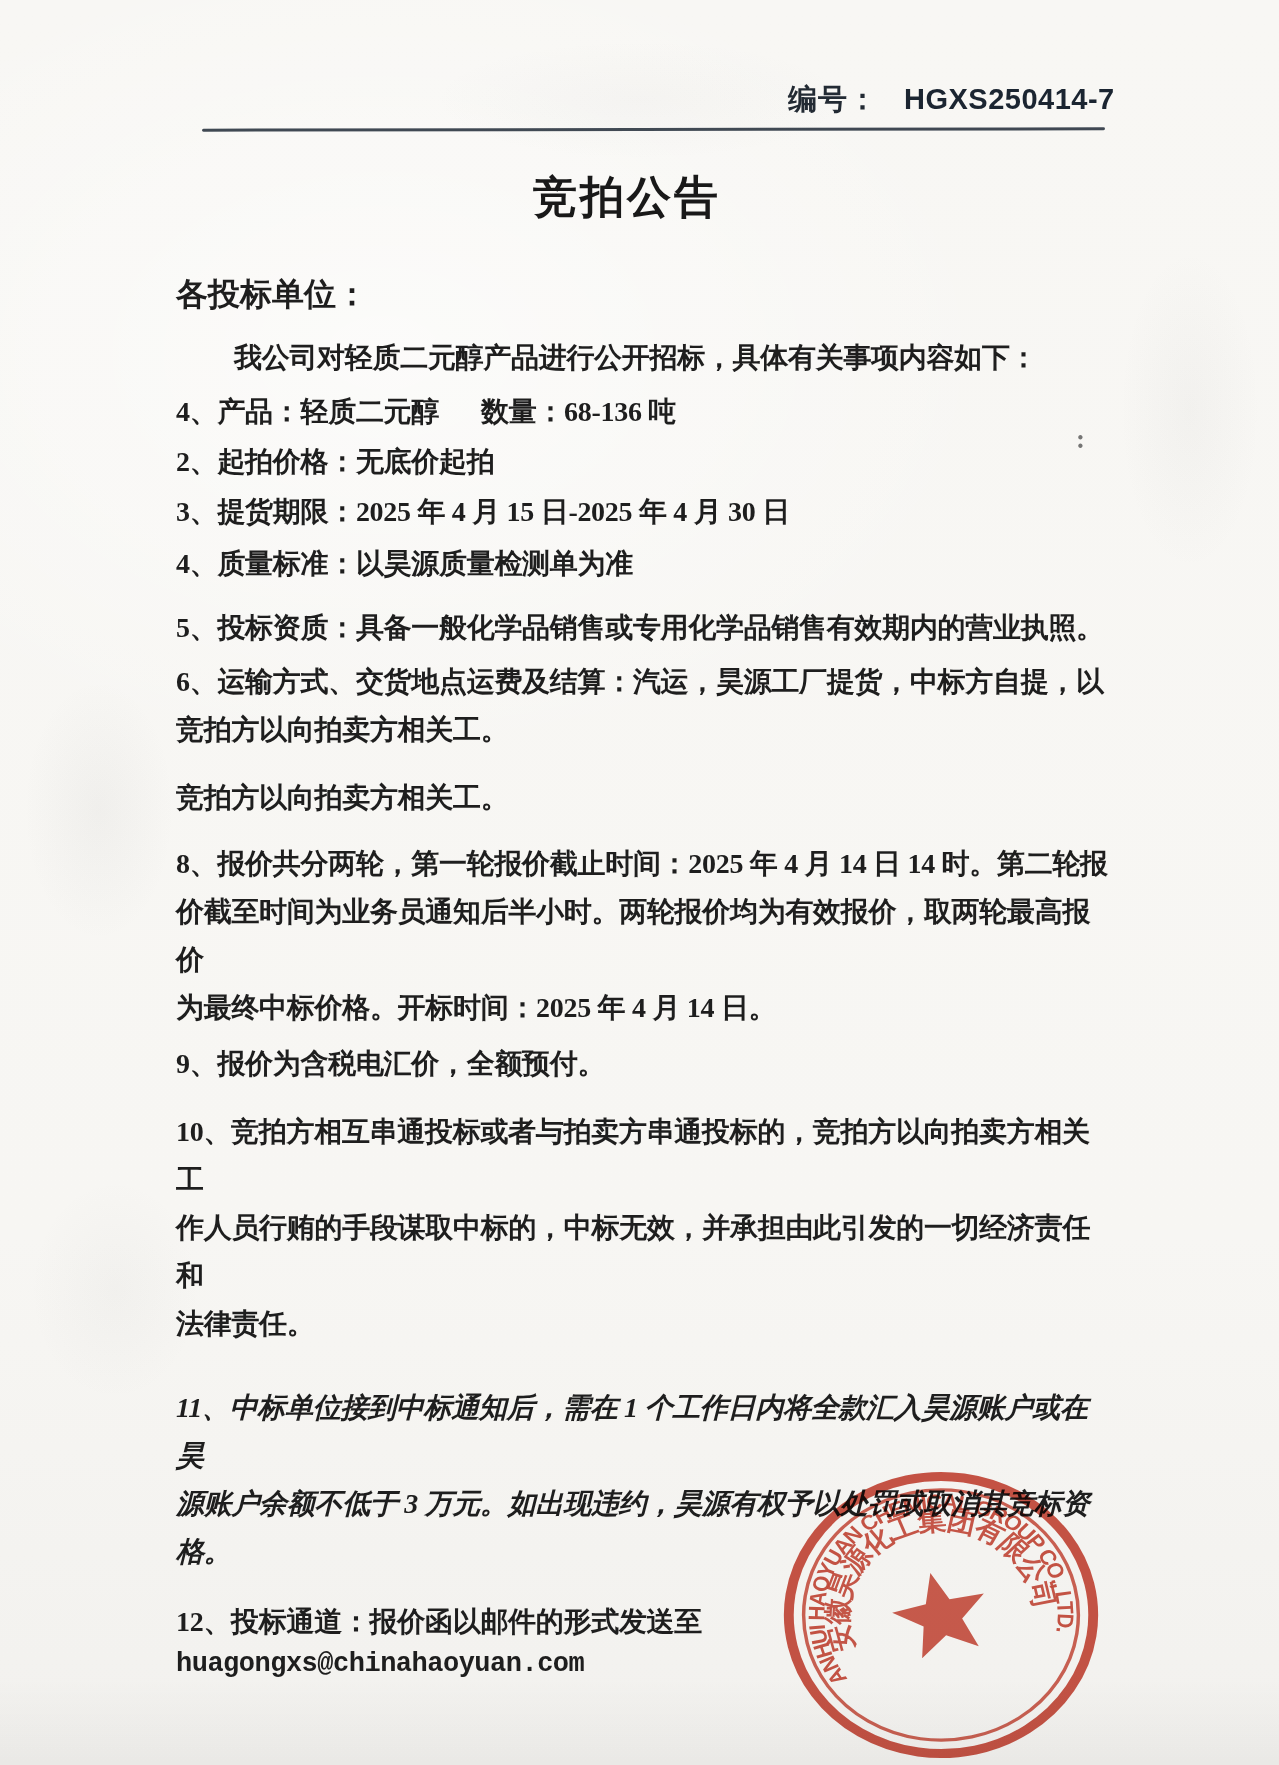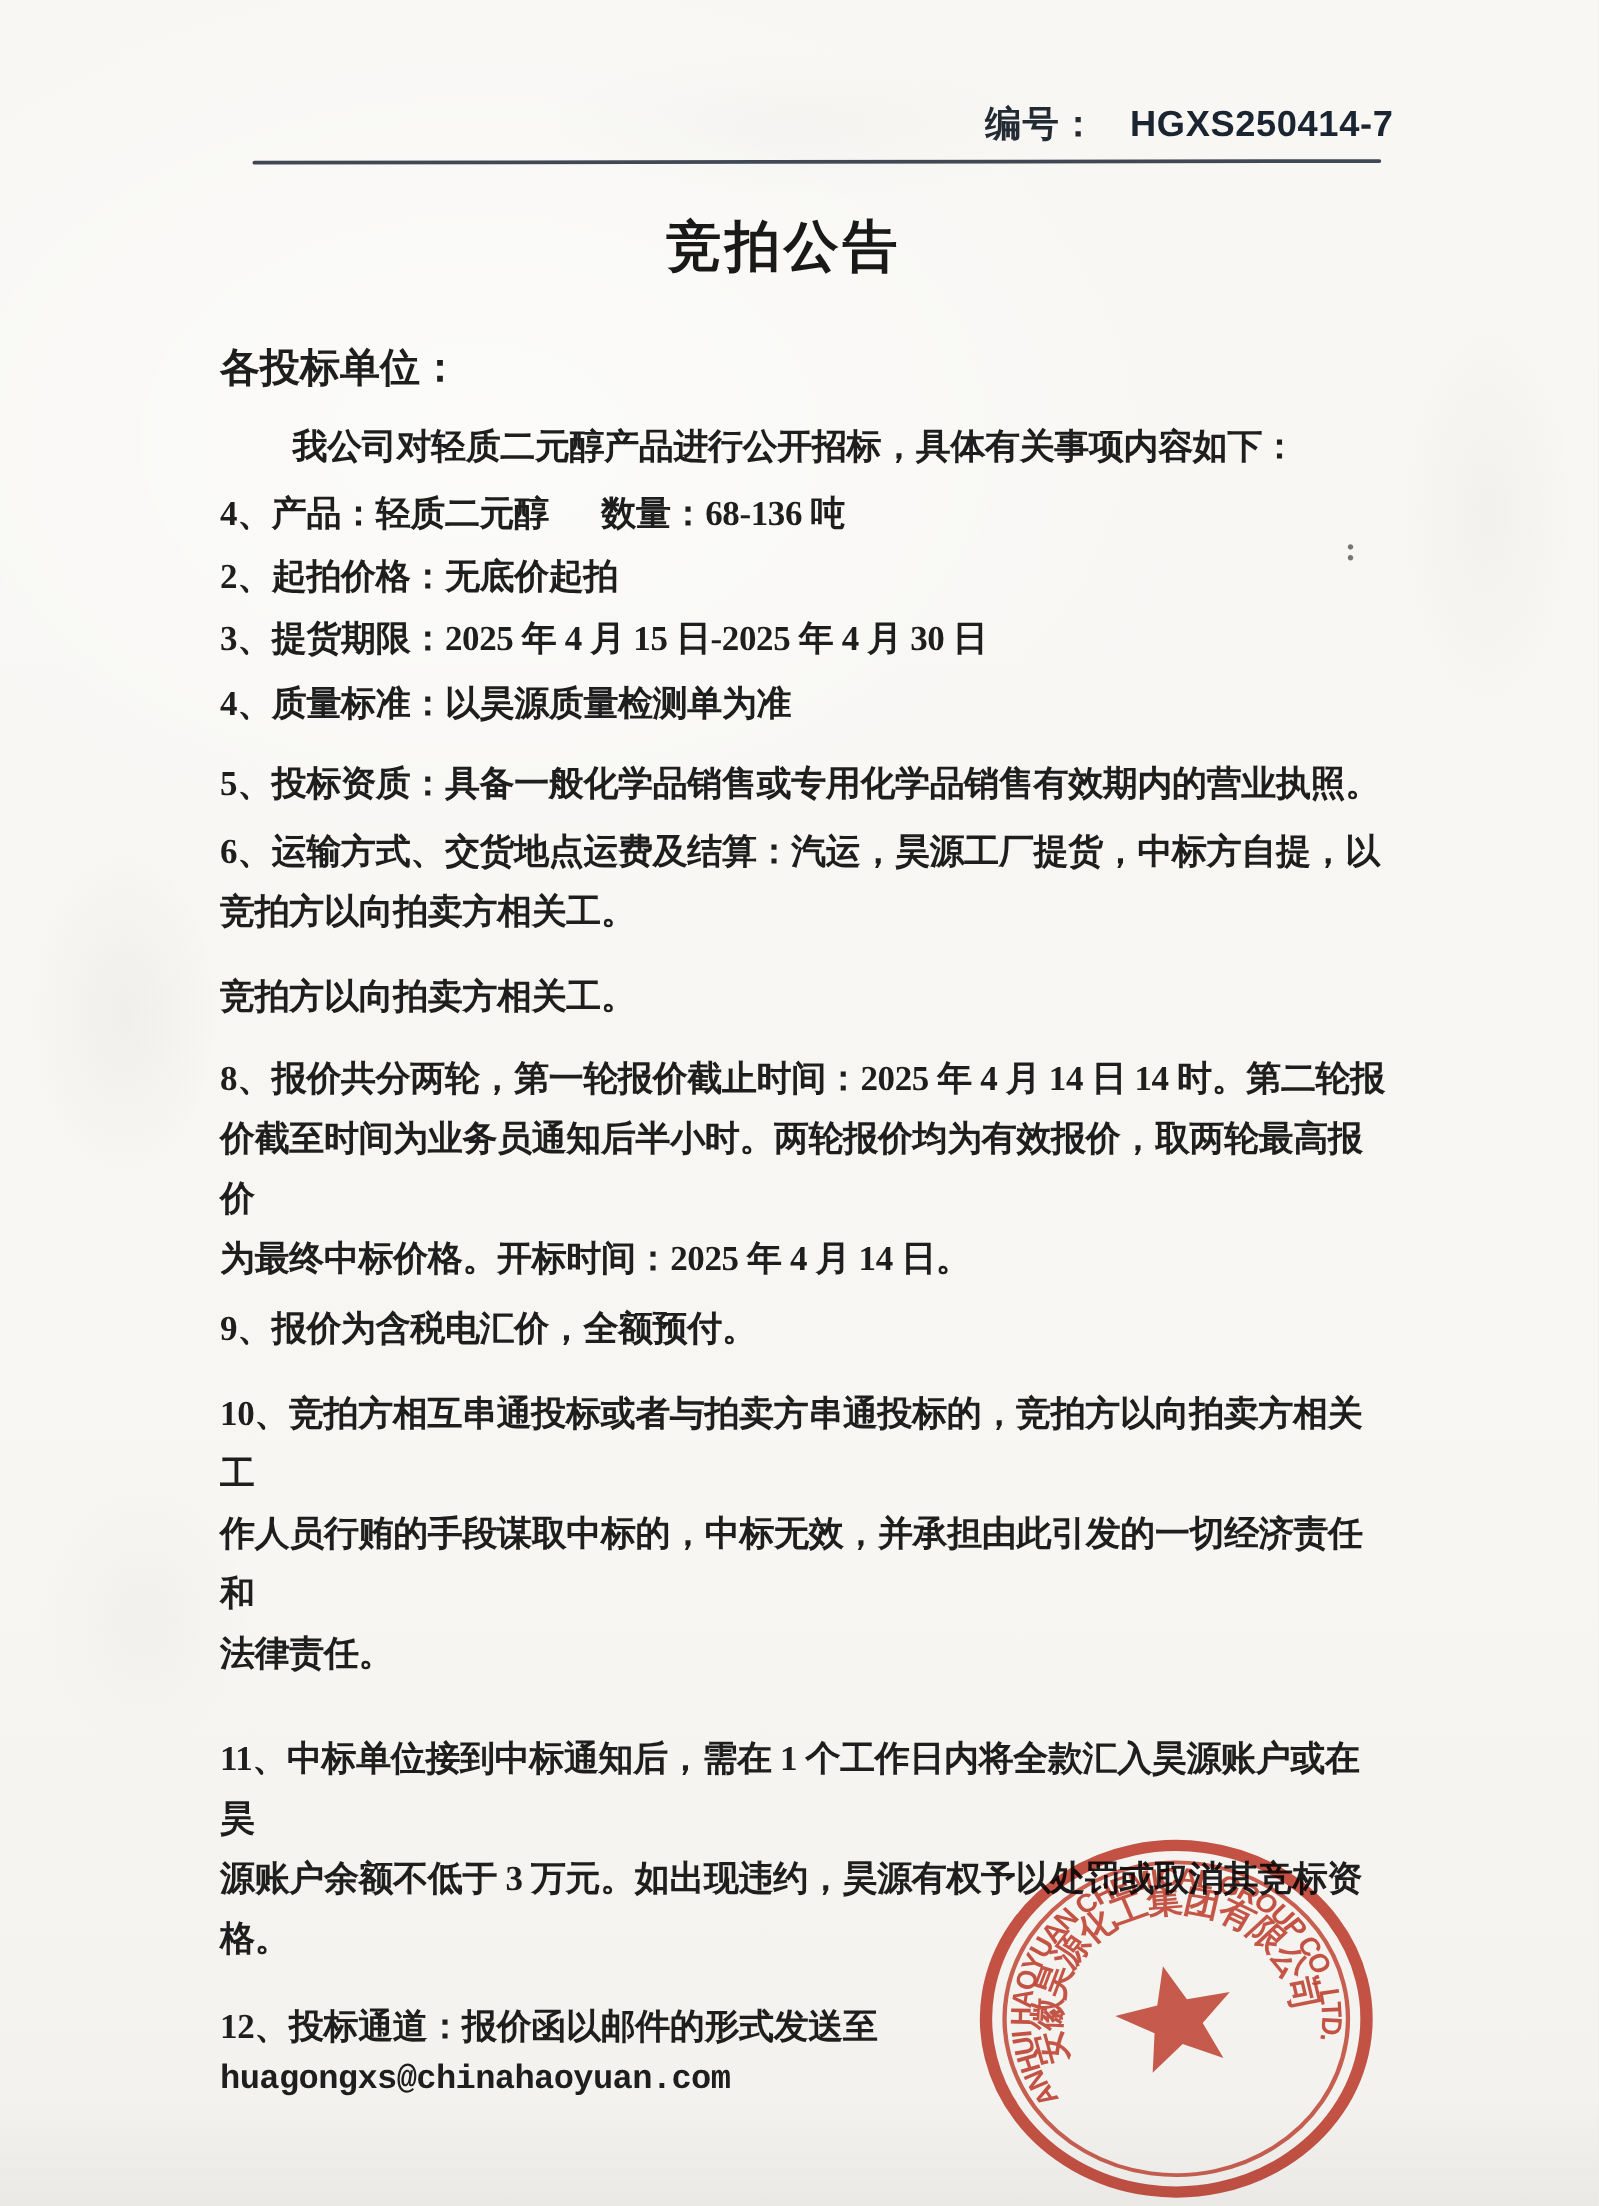--- a/index.html
+++ b/index.html
@@ -26,21 +26,21 @@
   
   .body{position:absolute;top:276px;left:176px;width:938px;}
   .salutation{font-size:32px;font-weight:bold;line-height:36px;margin:0;}
   .intro{font-size:28px;font-weight:bold;line-height:40px;margin:26px 0 0 0;text-indent:58px;letter-spacing:-.3px;}
   .item{font-size:28px;font-weight:bold;line-height:40px;margin:0;letter-spacing:-.3px;}
   .item .ln{display:block;}
   .ml{line-height:48px;}
   .it1{margin-top:14px;} .it2{margin-top:10px;} .it3{margin-top:10px;}
   .it4{margin-top:12px;} .it5{margin-top:24px;}  .it6{margin-top:10px;}
   .it7{margin-top:20px;} .it8{margin-top:18px;} .it9{margin-top:12px;}
-  .it10{margin-top:24px;} .it11{margin-top:36px;} .it12{margin-top:26px;}
+  .it10{margin-top:24px;} .it11{margin-top:36px;font-style:italic;} .it12{margin-top:26px;}
   .qty{margin-left:42px;}
   .email{font-family:"Liberation Mono","DejaVu Sans Mono",monospace;font-size:27px;font-weight:bold;letter-spacing:-.5px;}
   
   .stamp{position:absolute;left:773px;top:1462px;width:336px;height:306px;
     mix-blend-mode:multiply;opacity:.88;filter:blur(.4px) saturate(1.05);}
   
   .stray-mark{position:absolute;left:1076px;top:424px;font-size:27px;font-weight:bold;color:#4a4a4a;opacity:.75;}
   .smudge{position:absolute;pointer-events:none;}
   .sm1{left:24px;top:680px;width:150px;height:260px;
     background:radial-gradient(closest-side,rgba(110,110,110,.055),rgba(110,110,110,0));}

